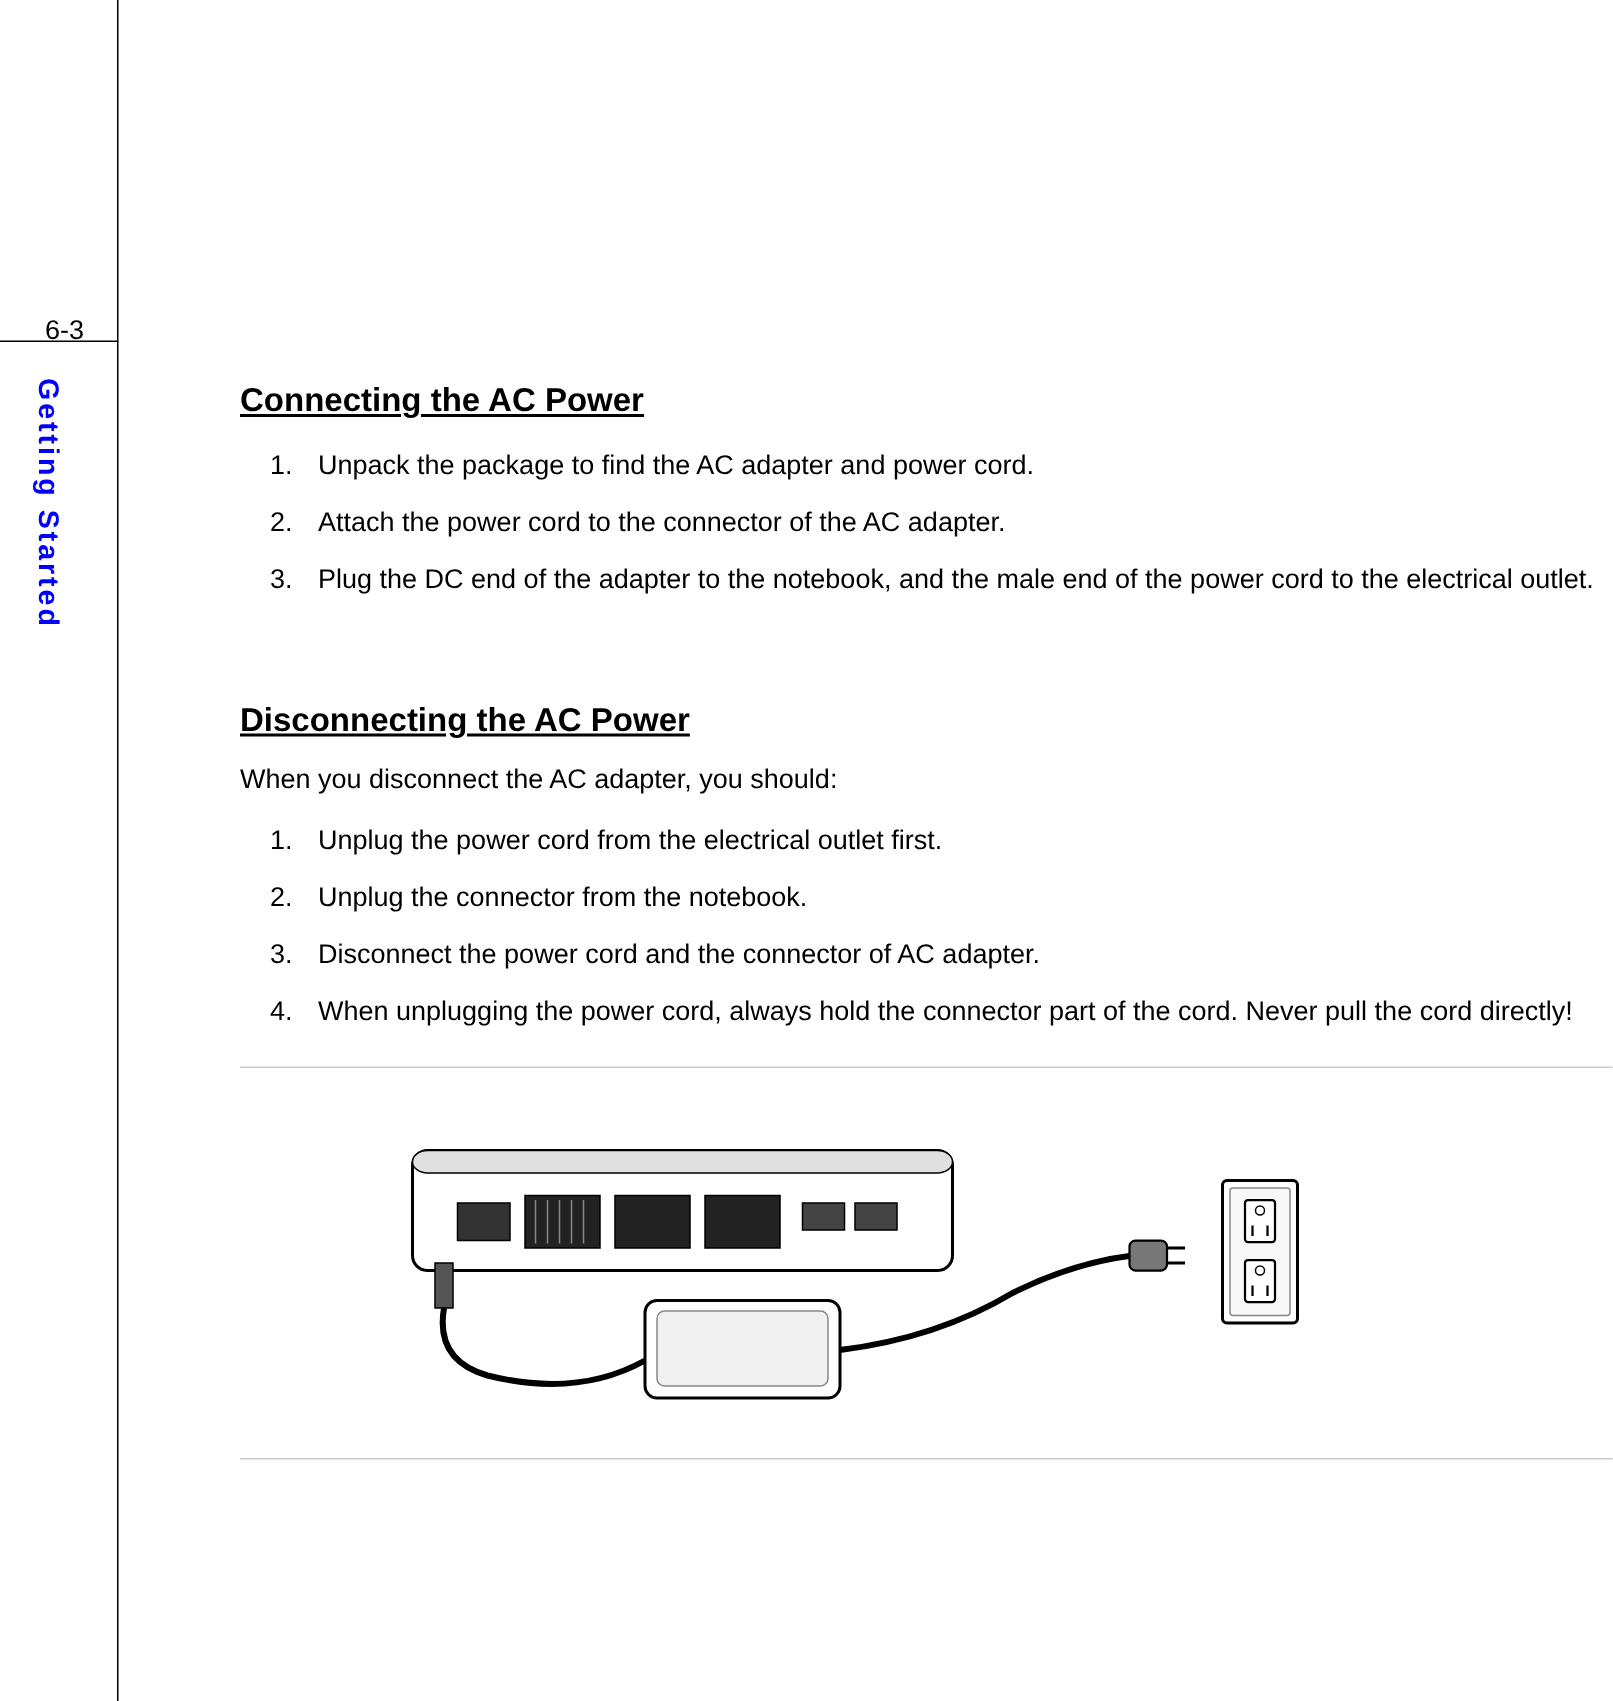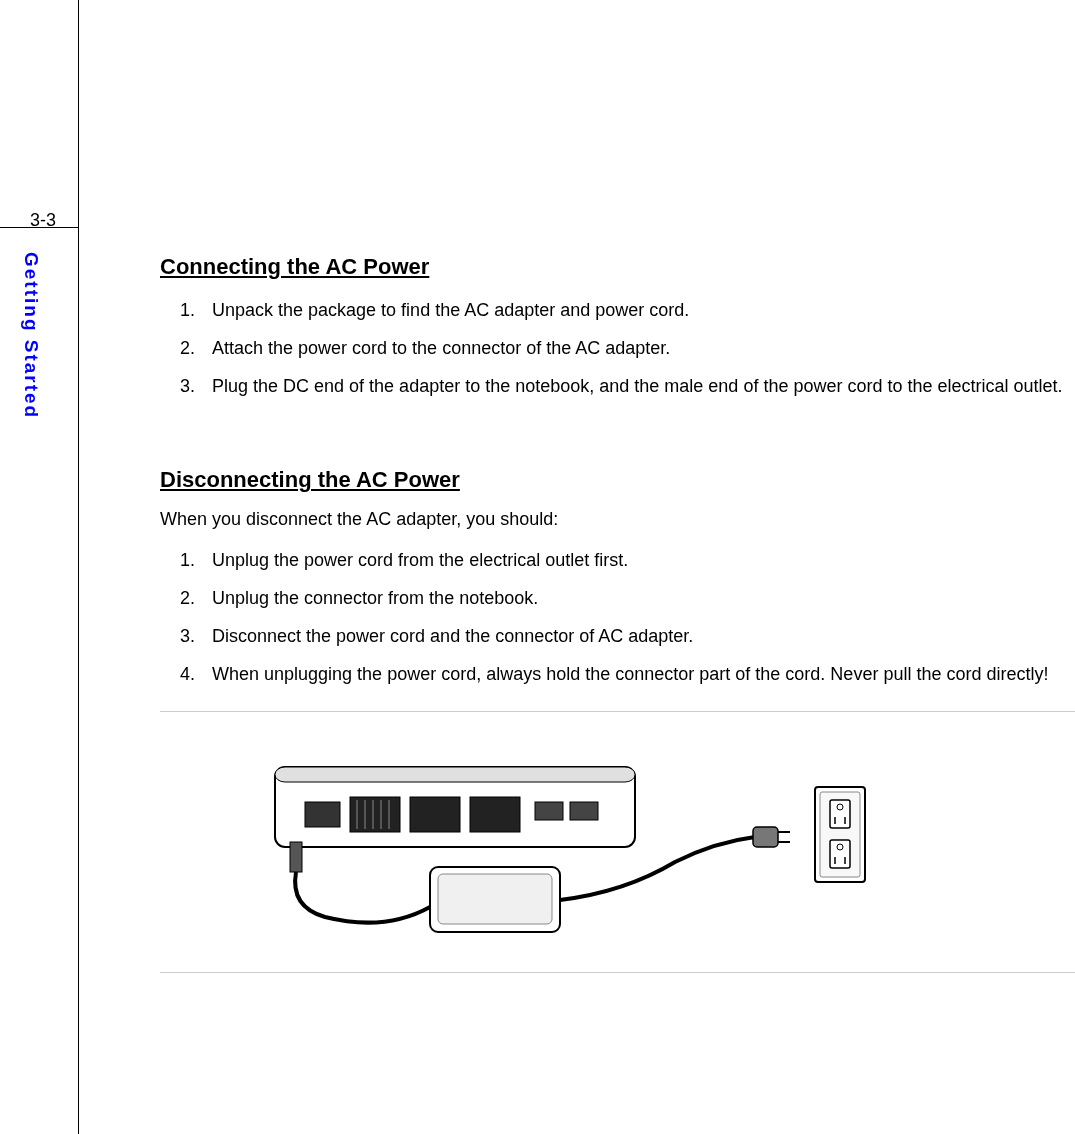--- a/index.html
+++ b/index.html
@@ -113,21 +113,21 @@
         height: 1px;
         background: #000;
     }
   </style>
 </head>
 <body>
 
 <div class="vertical-line"></div>
 <div class="subpage-line"></div>
 
-<div class="page-number">3-3</div>
+<div class="page-number">6-3</div>
 
 <div class="sidebar-label">Getting Started</div>
 
 <div class="content">
 
   <h2 class="section-heading">Connecting the AC Power</h2>
   <ol>
     <li>Unpack the package to find the AC adapter and power cord.</li>
     <li>Attach the power cord to the connector of the AC adapter.</li>
     <li>Plug the DC end of the adapter to the notebook, and the male end of the power cord to the electrical outlet.</li>

